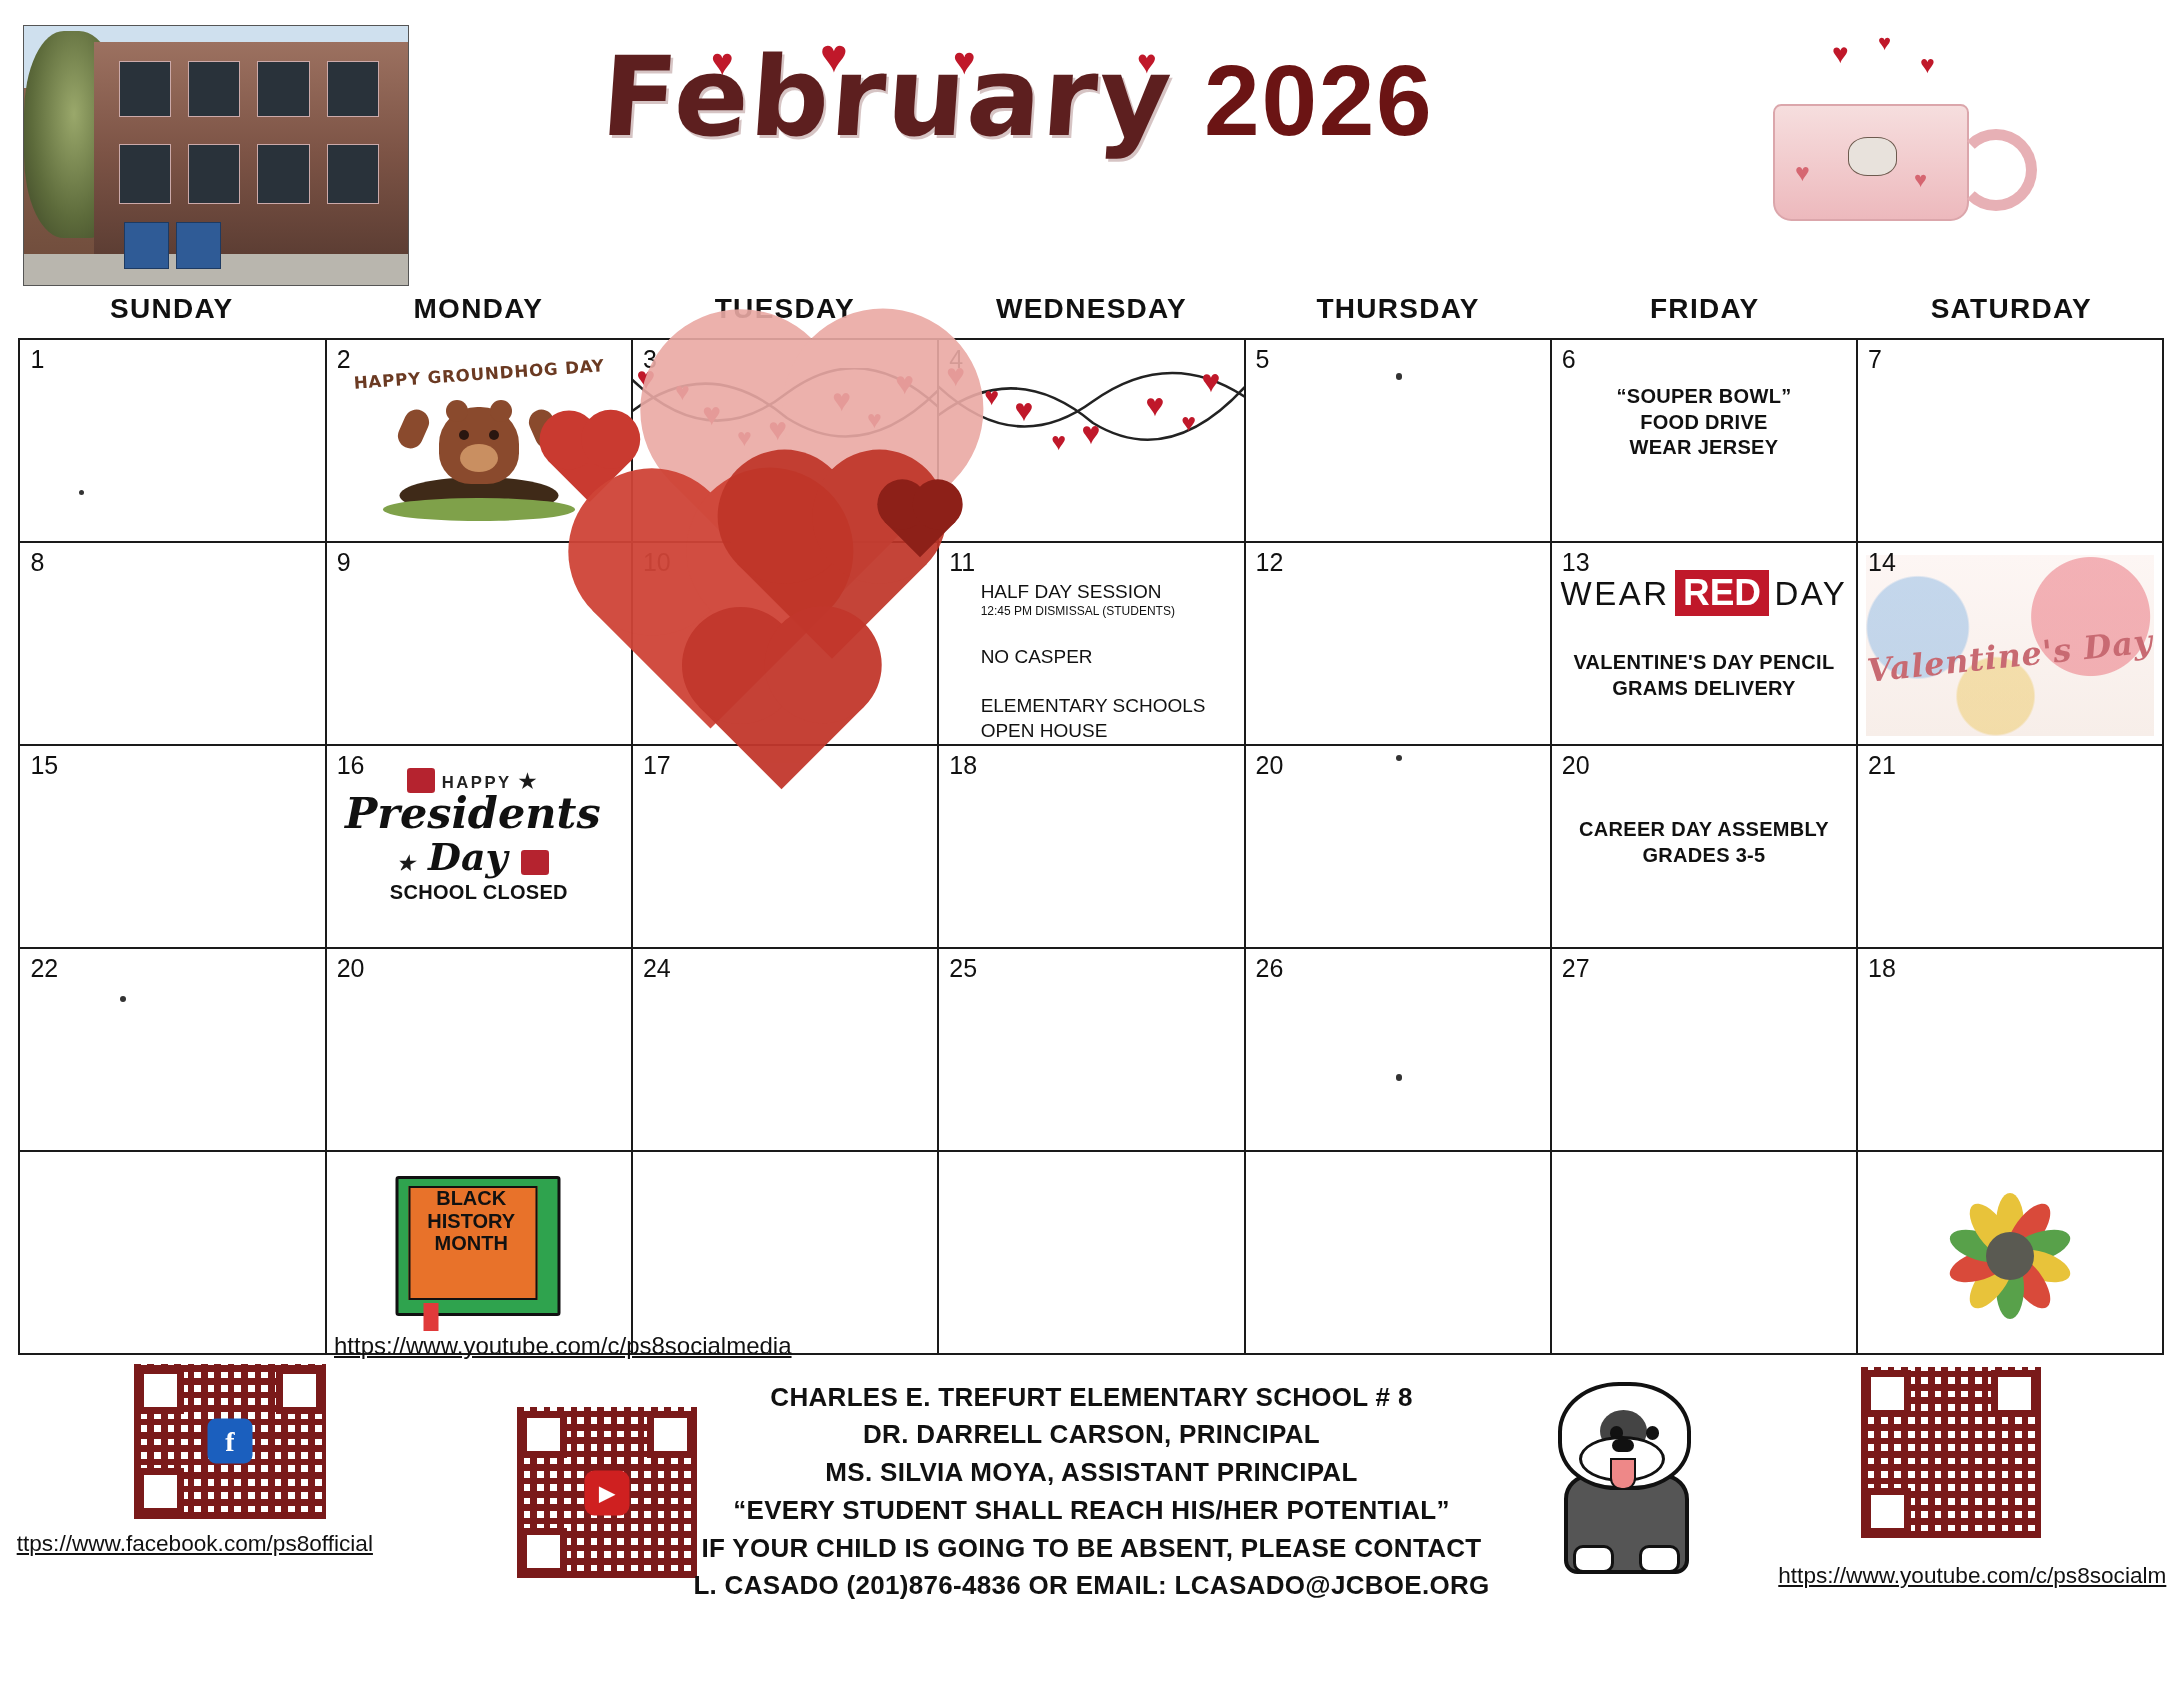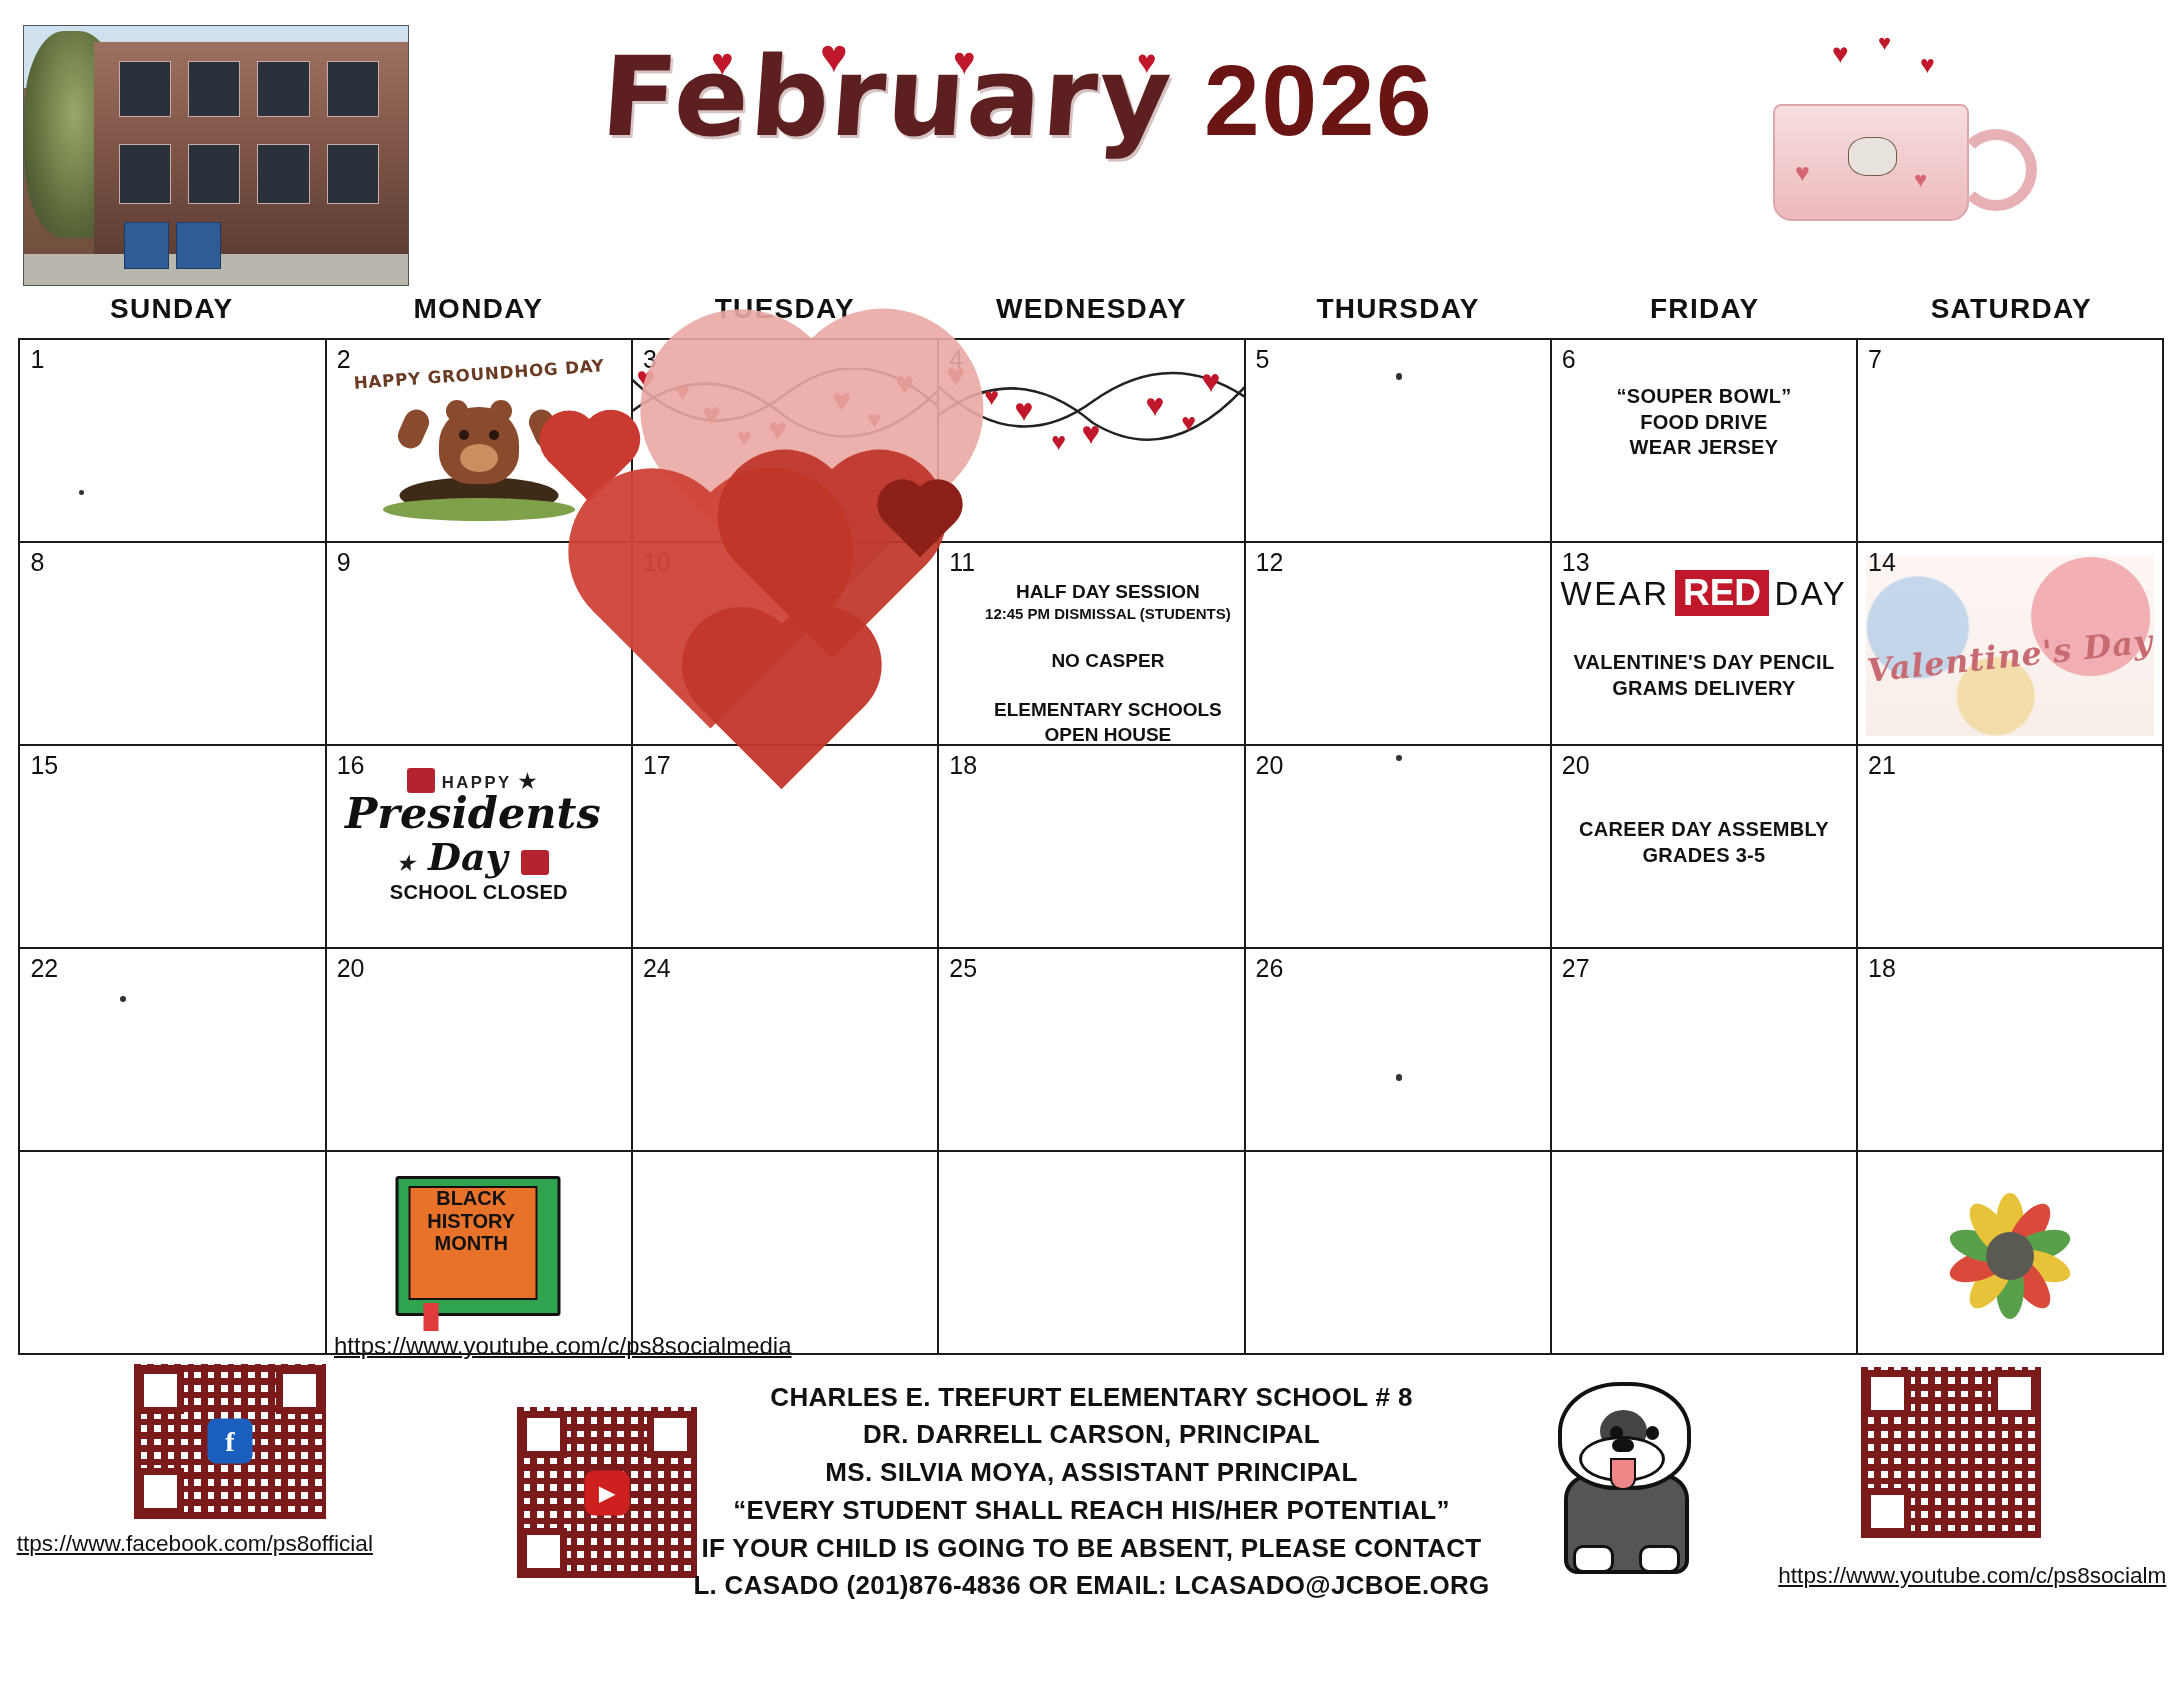--- a/index.html
+++ b/index.html
@@ -171,29 +171,29 @@
     letter-spacing: 0.3px;
     white-space: pre-line;
     position: relative;
     z-index: 3;
   }
 
   
   .evt-11 {
     margin-top: 5px;
     margin-left: 33px;
-    text-align: center;
+    text-align: left;
     font-size: 19px;
-    font-weight: bold;
+    font-weight: normal;
     line-height: 1.3;
     white-space: pre-line;
     position: relative;
     z-index: 4;
   }
-  .evt-11 .tiny { font-size: 15px; display:block; }
+  .evt-11 .tiny { font-size: 12px; display:block; }
 
   
   .groundhog { position:absolute; left:0; right:0; top:23.4px; height:159px; }
   .gh-text {
     text-align:center; font-size:16.7px; font-weight:bold; color:#6b3a22;
     font-family:"DejaVu Sans", sans-serif; letter-spacing:0.8px;
     transform: rotate(-4deg);
   }
   .gh-body {
     position:absolute; left:50%; top:43px; transform:translateX(-50%);

